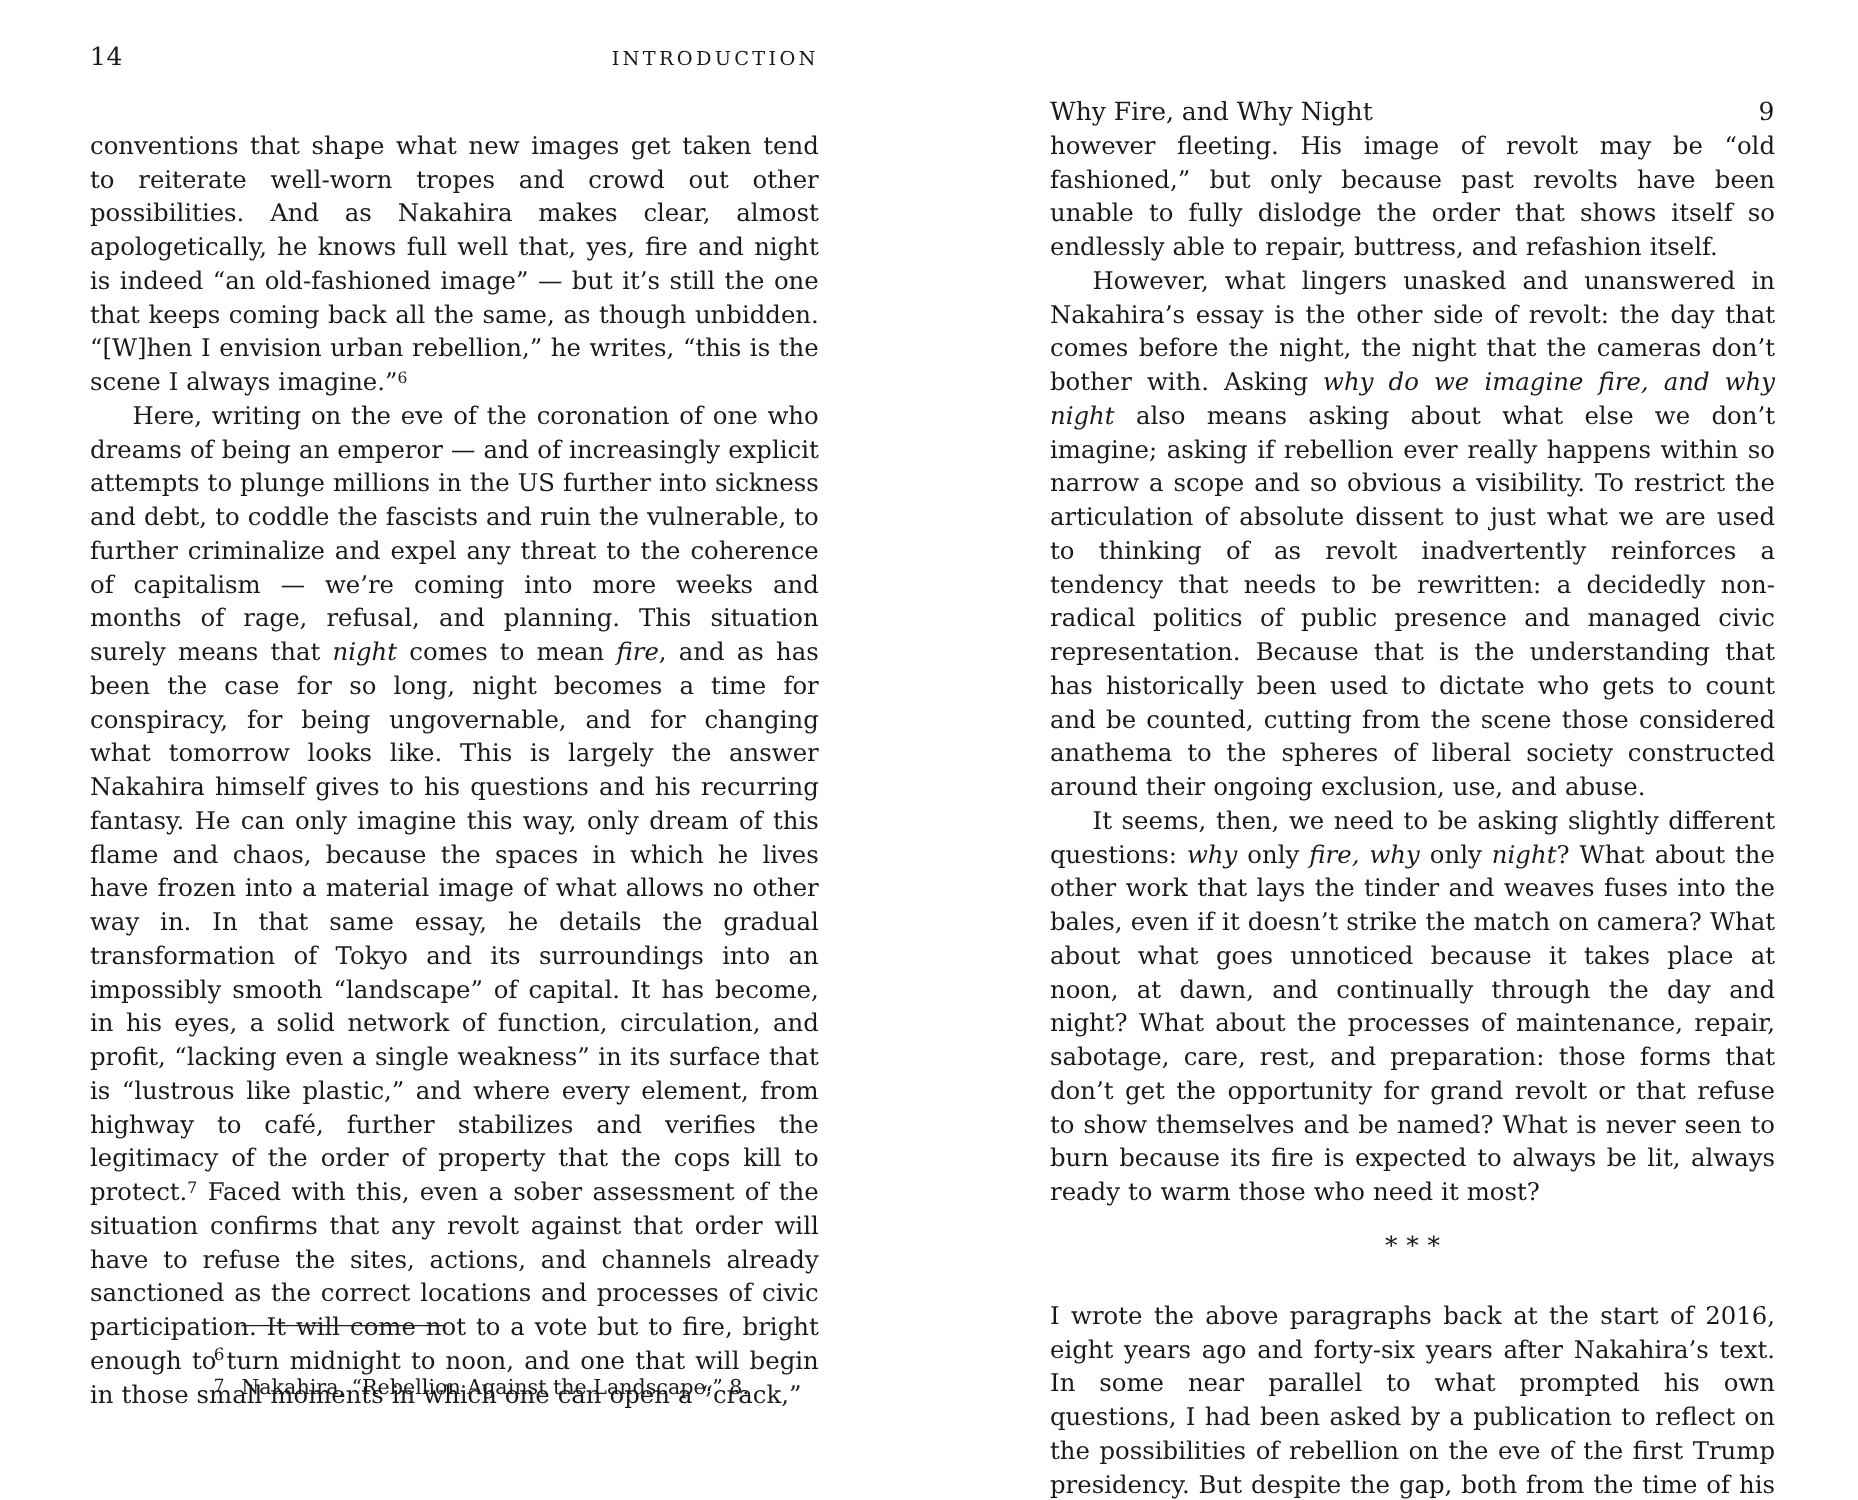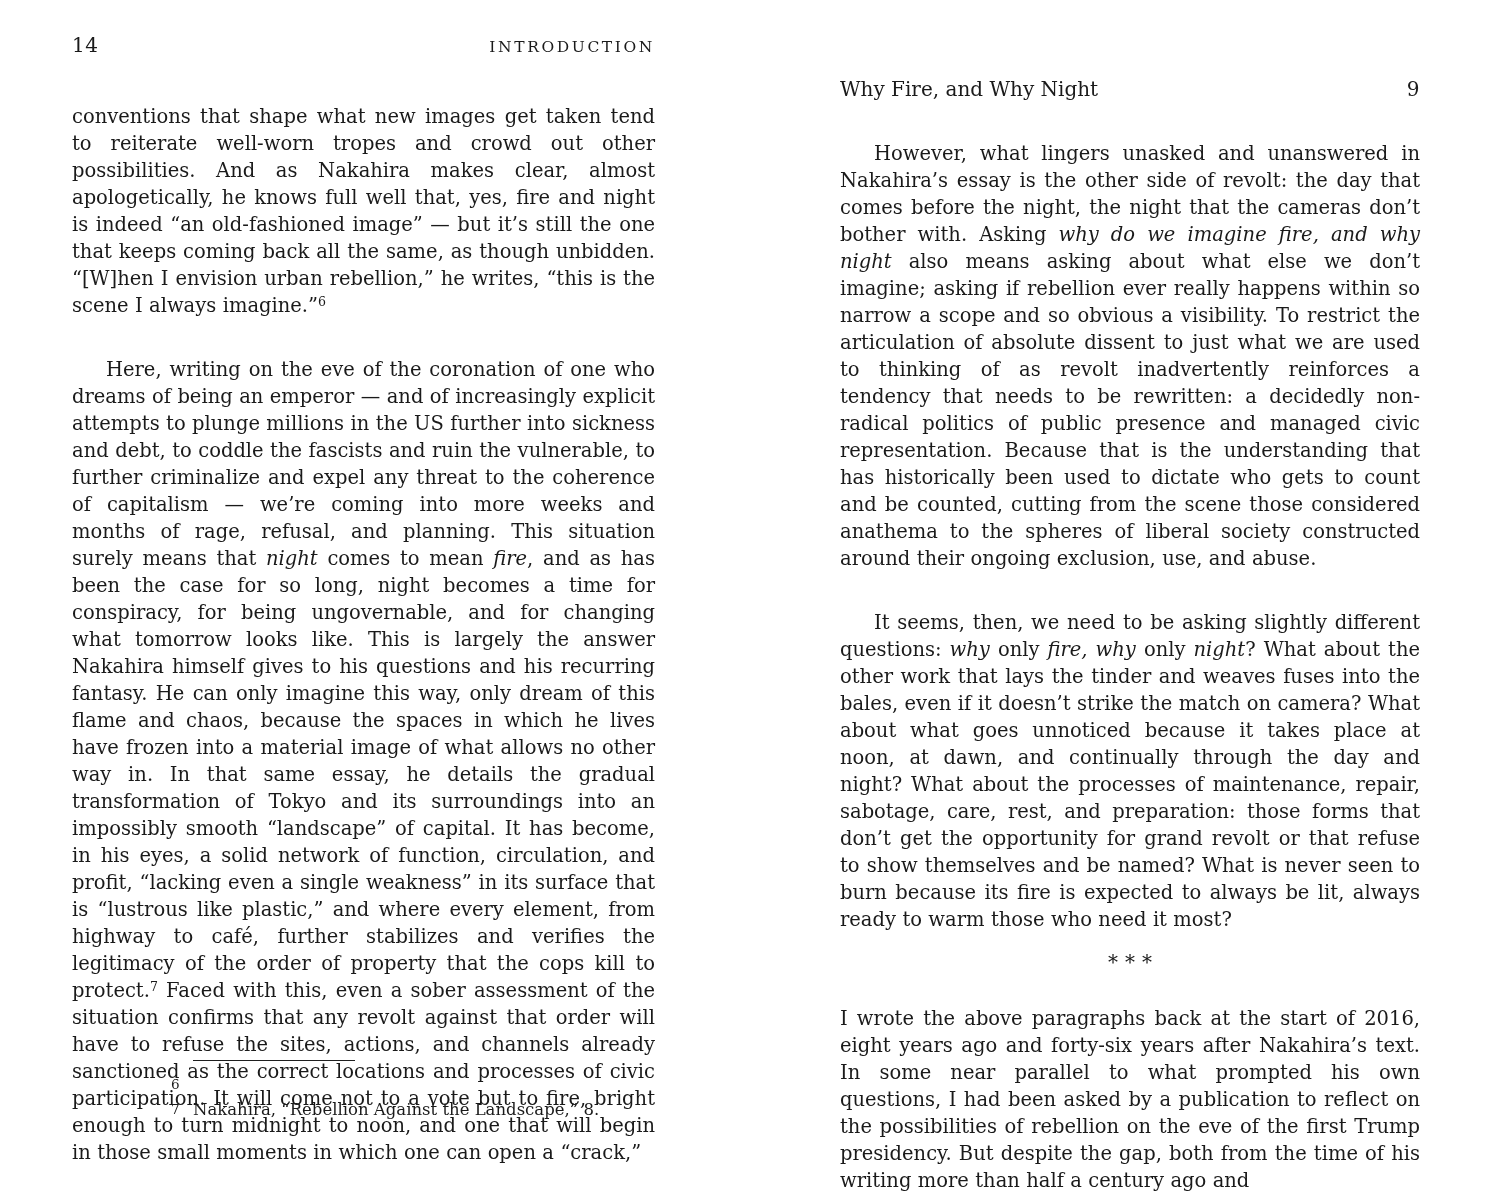--- a/index.html
+++ b/index.html
@@ -57,21 +57,21 @@
     left: 0;
     right: 0;
     font-size: 19.5px;
     line-height: 27px;
     text-align: justify;
     hyphens: auto;
     -webkit-hyphens: auto;
     word-spacing: 0.2px;
   }
   .para { margin: 0; }
-  .para.indent { text-indent: 34px; margin-top: 37px; }
+  .para.indent { text-indent: 34px; }
   .para i { font-style: italic; }
   .para sup {
     font-size: 12.5px;
     line-height: 0;
     vertical-align: baseline;
     position: relative;
     top: -6px;
   }
 
   .section-break {
@@ -142,20 +142,21 @@
   </section>
 
   <section class="page page-right">
     <header class="head-row">
       <span class="running-head title">Why Fire, and Why Night</span>
       <span class="folio">9</span>
     </header>
 
     <div class="body-text">
       <div>
+          <div class="para"><span>however fleeting. His image of revolt may be “old fashioned,” but only because past revolts have been unable to fully dislodge the order that shows itself so endlessly able to repair, buttress, and refashion itself.</span></div>
           <div class="para indent"><span>However, what lingers unasked and unanswered in Nakahira’s essay is the other side of revolt: the day that comes before the night, the night that the cameras don’t bother with. Asking </span><i>why do we imagine fire, and why night</i><span> also means asking about what else we don’t imagine; asking if rebellion ever really happens within so narrow a scope and so obvious a visibility. To restrict the articulation of absolute dissent to just what we are used to thinking of as revolt inadvertently reinforces a tendency that needs to be rewritten: a decidedly non-radical politics of public presence and managed civic representation. Because that is the understanding that has historically been used to dictate who gets to count and be counted, cutting from the scene those considered anathema to the spheres of liberal society constructed around their ongoing exclusion, use, and abuse.</span></div>
           <div class="para indent"><span>It seems, then, we need to be asking slightly different questions: </span><i>why</i><span> only </span><i>fire, why</i><span> only </span><i>night</i><span>? What about the other work that lays the tinder and weaves fuses into the bales, even if it doesn’t strike the match on camera? What about what goes unnoticed because it takes place at noon, at dawn, and continually through the day and night? What about the processes of maintenance, repair, sabotage, care, rest, and preparation: those forms that don’t get the opportunity for grand revolt or that refuse to show themselves and be named? What is never seen to burn because its fire is expected to always be lit, always ready to warm those who need it most?</span></div>
         </div>
       <div class="section-break">***</div>
       <div>
           <div class="para"><span>I wrote the above paragraphs back at the start of 2016, eight years ago and forty-six years after Nakahira’s text. In some near parallel to what prompted his own questions, I had been asked by a publication to reflect on the possibilities of rebellion on the eve of the first Trump presidency. But despite the gap, both from the time of his writing more than half a century ago and</span></div>
         </div>
     </div>
   </section>
 

